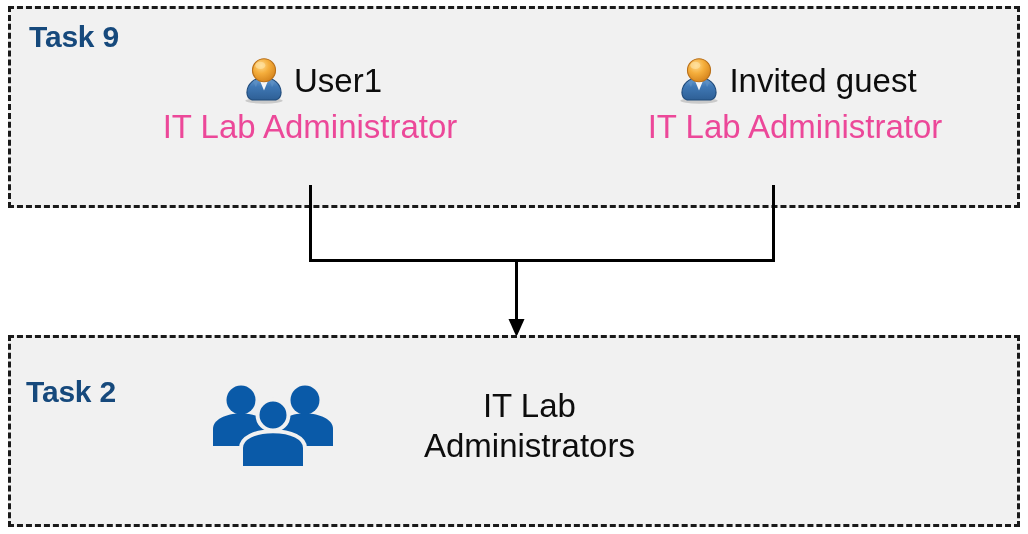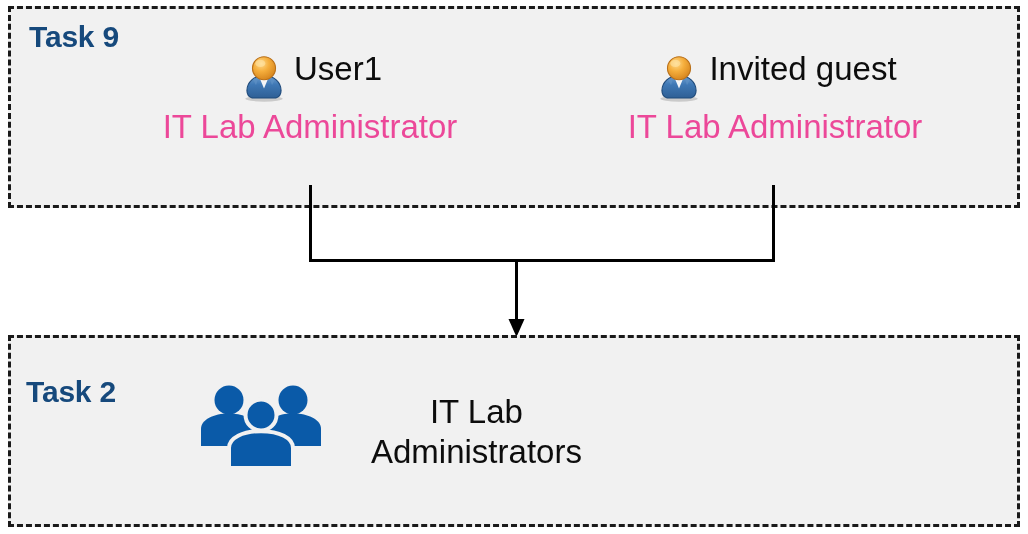--- a/index.html
+++ b/index.html
@@ -52,24 +52,25 @@
   #task1-label { left: 29px; top: 20px; }
   #task2-label { left: 26px; top: 375px; }
 
   
   .member {
     position: absolute;
     text-align: center;
     white-space: nowrap;
   }
   #member-user1  { left: 120px; top: 52px; width: 380px; }
-  #member-guest  { left: 575px; top: 52px; width: 400px; }
+  #member-guest  { left: 595px; top: 52px; width: 400px; }
 
   .member-top {
     display: flex;
+    align-items: center;
     justify-content: center;
     gap: 4px;
     height: 56px;
   }
   .member-name {
     font-size: 33px;
     color: #0d0d0d;
     line-height: 1;
   }
   .member-role {
@@ -83,26 +84,26 @@
   .user-icon {
     width: 52px;
     height: 52px;
     flex: 0 0 52px;
     display: block;
   }
 
   
   #group-row {
     position: absolute;
-    left: 196px;
+    left: 208px;
     top: 380px;
     width: 600px;
     display: flex;
-    align-items: flex-end;
-    gap: 45px;
+    align-items: center;
+    gap: 86px;
   }
   .group-icon {
     width: 130px;
     height: 92px;
     flex: 0 0 130px;
     display: block;
   }
   #group-label {
     font-size: 33px;
     color: #0d0d0d;

